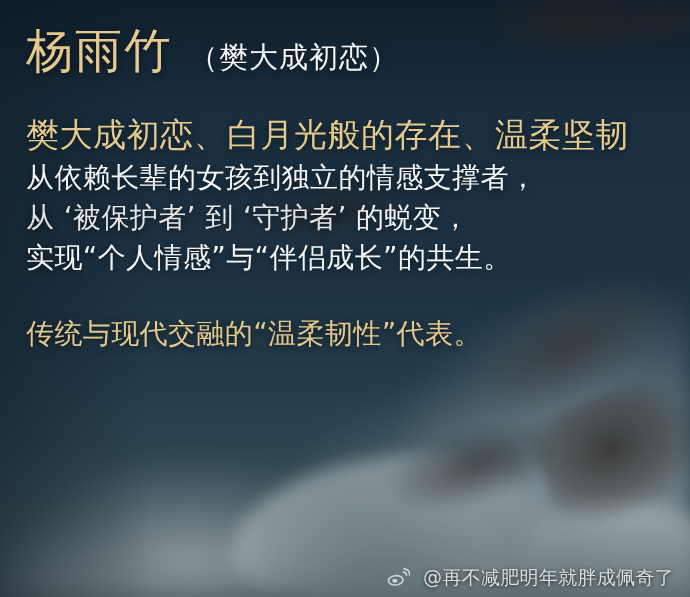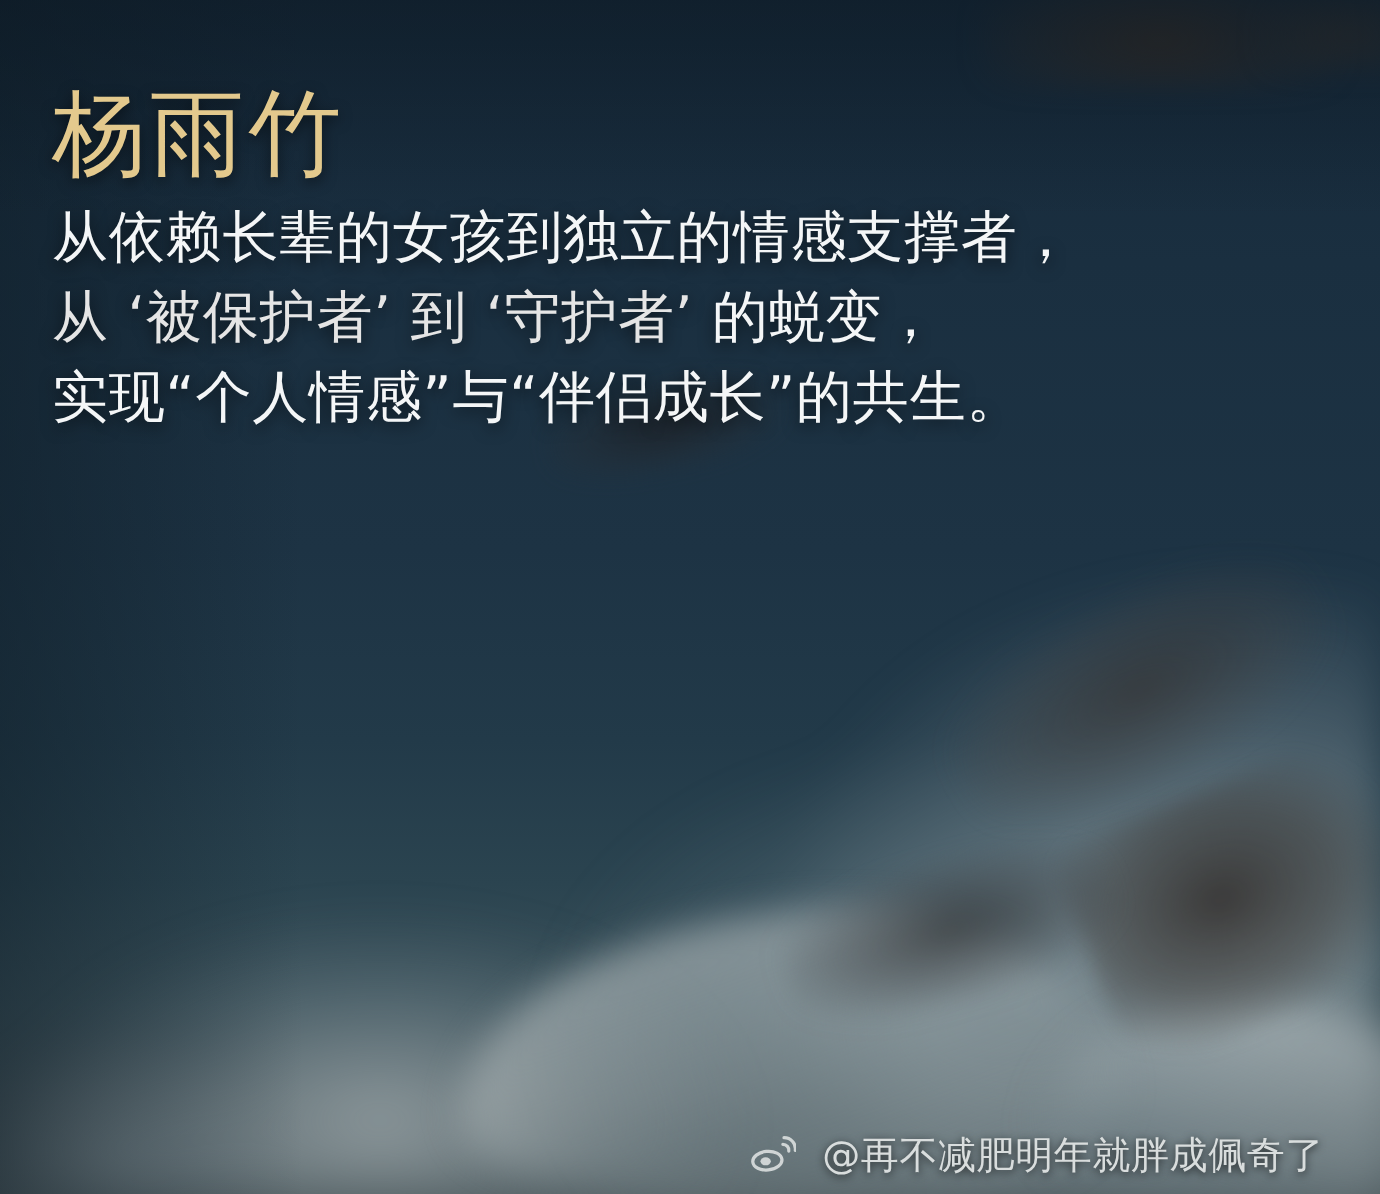--- a/index.html
+++ b/index.html
@@ -109,21 +109,21 @@
 
   
   .content {
     position: relative;
     z-index: 5;
     padding: 0 26px;
   }
   .title-row {
     display: flex;
     align-items: baseline;
-    padding-top: 36px;
+    padding-top: 20px;
   }
   .title-main {
     font-size: 47px;
     letter-spacing: 2px;
     color: #e3c98d;
     text-shadow: 0 2px 7px rgba(0,0,0,0.55);
     white-space: nowrap;
   }
   .title-paren {
     font-size: 29px;
@@ -163,21 +163,21 @@
     line-height: 1.4;
     color: #e3c98d;
     letter-spacing: 0.4px;
     text-shadow: 0 2px 8px rgba(0,0,0,0.65);
   }
 
   
   .watermark {
     position: absolute;
     z-index: 6;
-    right: 28px;
+    right: 16px;
     bottom: 6px;
     display: flex;
     align-items: center;
     gap: 13px;
     color: #d9dddd;
     font-size: 19px;
     letter-spacing: 0.3px;
     text-shadow: 0 1px 4px rgba(0,0,0,0.75);
     margin-top: 25px;
   }
@@ -203,29 +203,32 @@
   <div class="bg-dark-blob-3"></div>
   <div class="bg-dark-blob-4"></div>
   <div class="bg-dark-blob-5"></div>
   <div class="bg-dark-blob-6"></div>
   <div class="bg-layer bg-vignette"></div>
 
   <div class="content">
 
     <div class="title-row">
       <span class="title-main">杨雨竹</span>
+      <span class="title-paren">（樊大成初恋）</span>
     </div>
 
+    <div class="subtitle">樊大成初恋、白月光般的存在、温柔坚韧</div>
 
     <div class="body-block">
       <span class="body-line">从依赖长辈的女孩到独立的情感支撑者，</span>
       <span class="body-line"><span class="gold">从 ‘被保护者’ 到 ‘守护者’</span><span> 的蜕变，</span></span>
       <span class="body-line">实现“个人情感”与“伴侣成长”的共生。</span>
     </div>
 
+    <div class="footer-line">传统与现代交融的“温柔韧性”代表。</div>
   </div>
 
   <div class="watermark">
     <span>
       <svg class="weibo-icon" viewBox="0 0 26 23" aria-hidden="true">
         <path d="M10.6 9.1c-4.2 0.4-7.4 2.9-7.1 5.6 0.3 2.7 3.9 4.5 8.1 4.1 4.2-0.4 7.4-2.9 7.1-5.6C18.4 10.5 14.8 8.7 10.6 9.1z" fill="none" stroke="#d9dddd" stroke-width="1.7"></path>
         <ellipse cx="10.2" cy="14.3" rx="2.7" ry="2.1" fill="#d9dddd"></ellipse>
         <path d="M19.2 5.4c1.9 0 3.4 1.6 3.1 3.5" fill="none" stroke="#d9dddd" stroke-width="1.7" stroke-linecap="round"></path>
         <path d="M19.8 1.9c3.6 0 6.4 3.1 5.9 6.7" fill="none" stroke="#d9dddd" stroke-width="1.7" stroke-linecap="round"></path>
       </svg>

